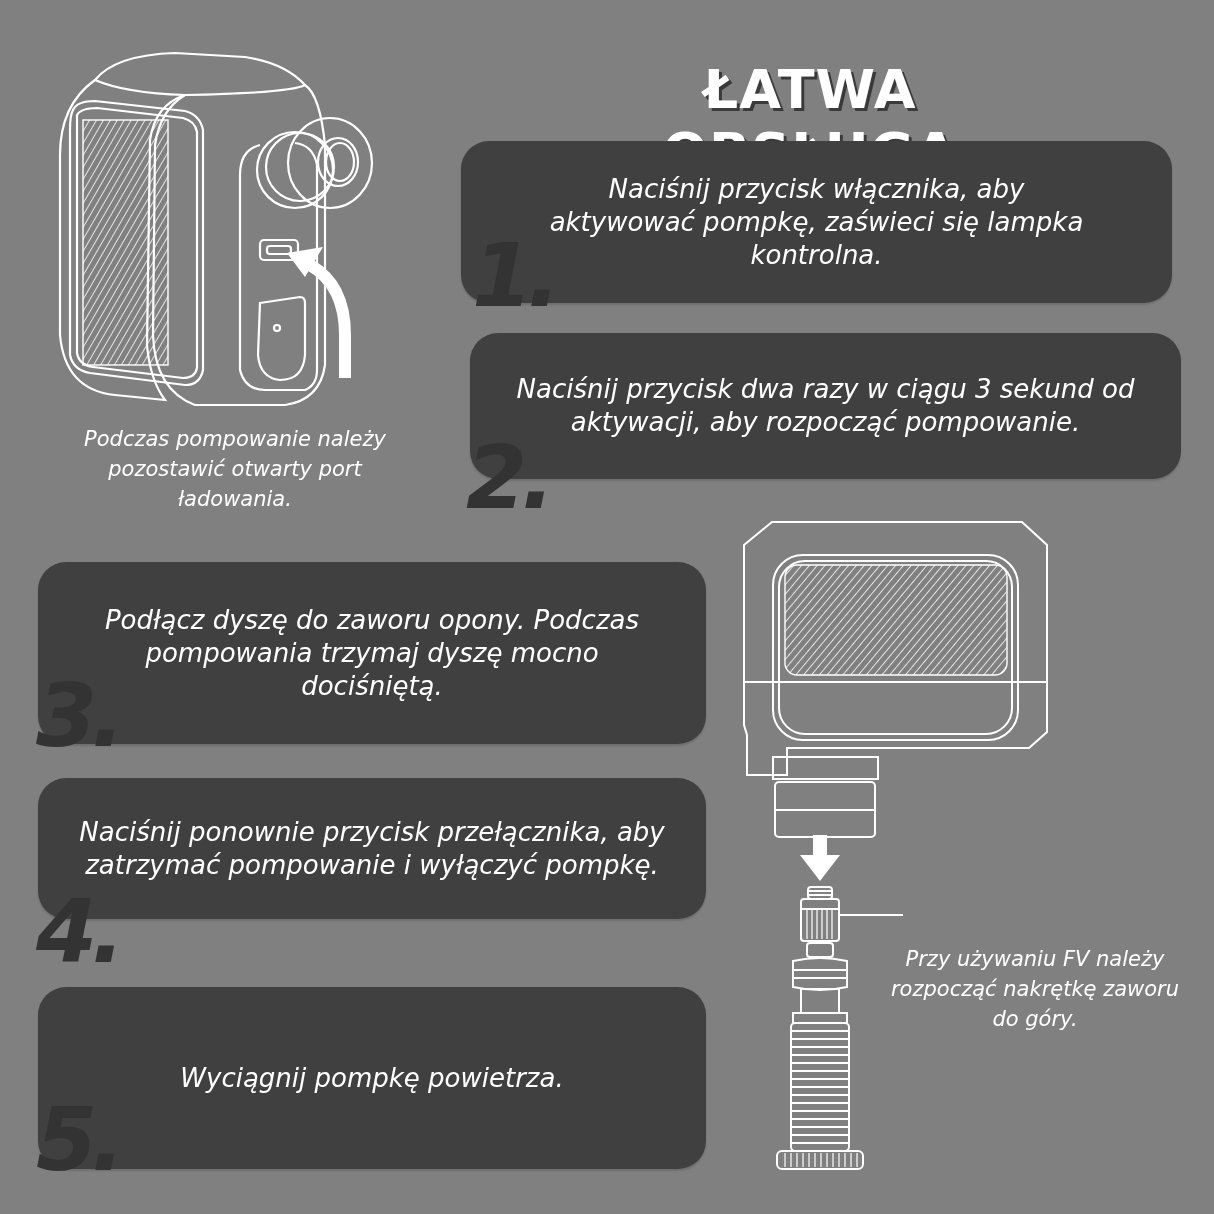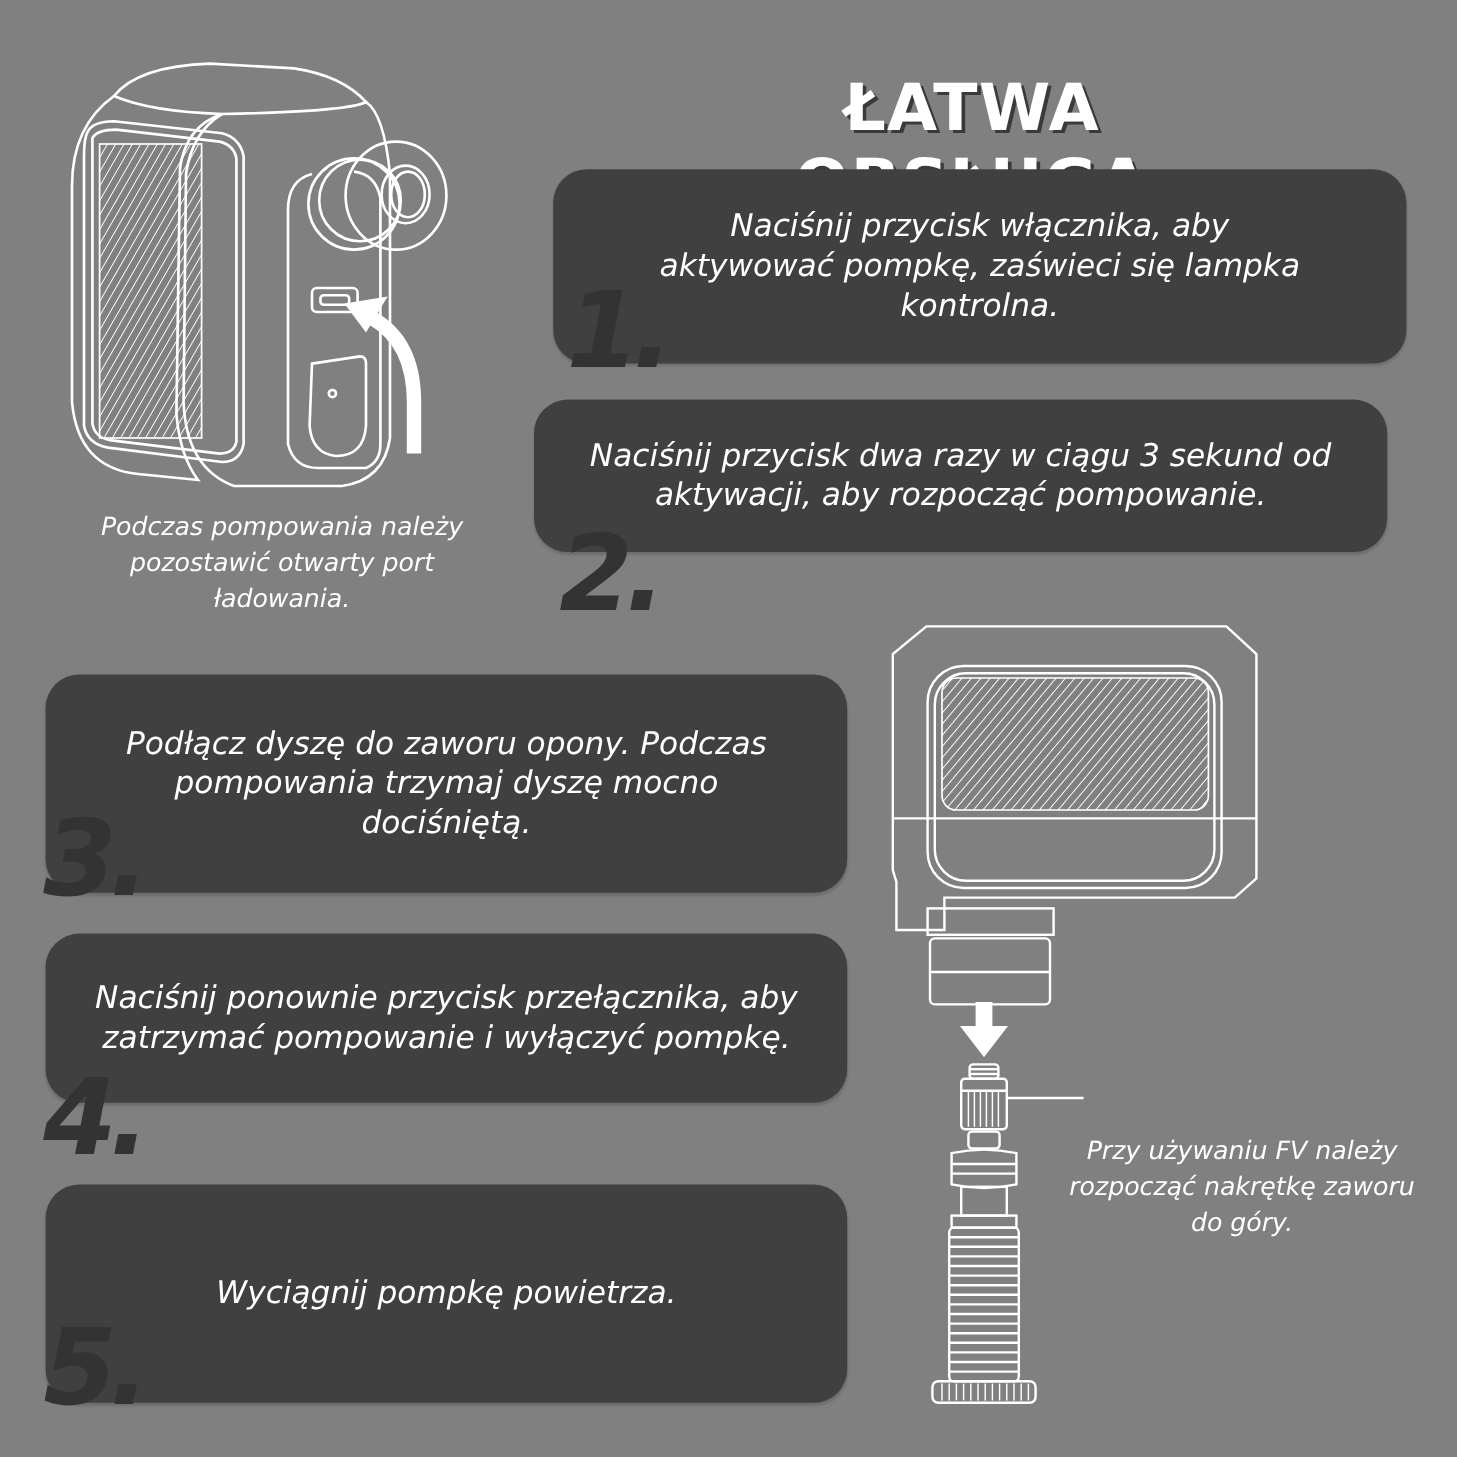--- a/index.html
+++ b/index.html
@@ -72,28 +72,28 @@
   <rect x="205" y="205" width="38" height="20" rx="4"></rect>
   <rect x="212" y="211" width="24" height="8" rx="3"></rect>
 
   <path d="M205 268 L245 262 Q250 262 250 268 L250 320 Q248 345 225 345 Q205 343 203 320 Z"></path>
   <circle cx="222" cy="293" r="3"></circle>
 
   <path d="M290 343 L290 300 Q290 250 255 230" stroke-width="12"></path>
   <path d="M232 218 L268 212 L250 242 Z" fill="#ffffff" stroke="none"></path>
 </svg>
 
-<div class="caption" style="left:60px;top:424px;width:350px;">Podczas pompowania należy pozostawić otwarty port ładowania.</div>
+<div class="caption" style="left:60px;top:424px;width:350px;">Podczas pompowanie należy pozostawić otwarty port ładowania.</div>
 
 <div class="step-box" style="left:461px;top:141px;width:711px;height:162px;">
   <div class="step-text" style="padding:0 80px;">Naciśnij przycisk włącznika, aby aktywować pompkę, zaświeci się lampka kontrolna.</div>
 </div>
 <div class="step-num" style="left:472px;top:232px;">1.</div>
 
-<div class="step-box" style="left:445px;top:333px;width:711px;height:127px;">
+<div class="step-box" style="left:470px;top:333px;width:711px;height:146px;">
   <div class="step-text" style="padding:0 30px;">Naciśnij przycisk dwa razy w ciągu 3 sekund od aktywacji, aby rozpocząć pompowanie.</div>
 </div>
 <div class="step-num" style="left:466px;top:434px;">2.</div>
 
 <div class="step-box" style="left:38px;top:562px;width:668px;height:182px;">
   <div class="step-text" style="padding:16px 40px;border-radius:32px;">Podłącz dyszę do zaworu opony. Podczas pompowania trzymaj dyszę mocno dociśniętą.</div>
 </div>
 <div class="step-num" style="left:36px;top:672px;">3.</div>
 
 <div class="step-box" style="left:38px;top:778px;width:668px;height:141px;">

